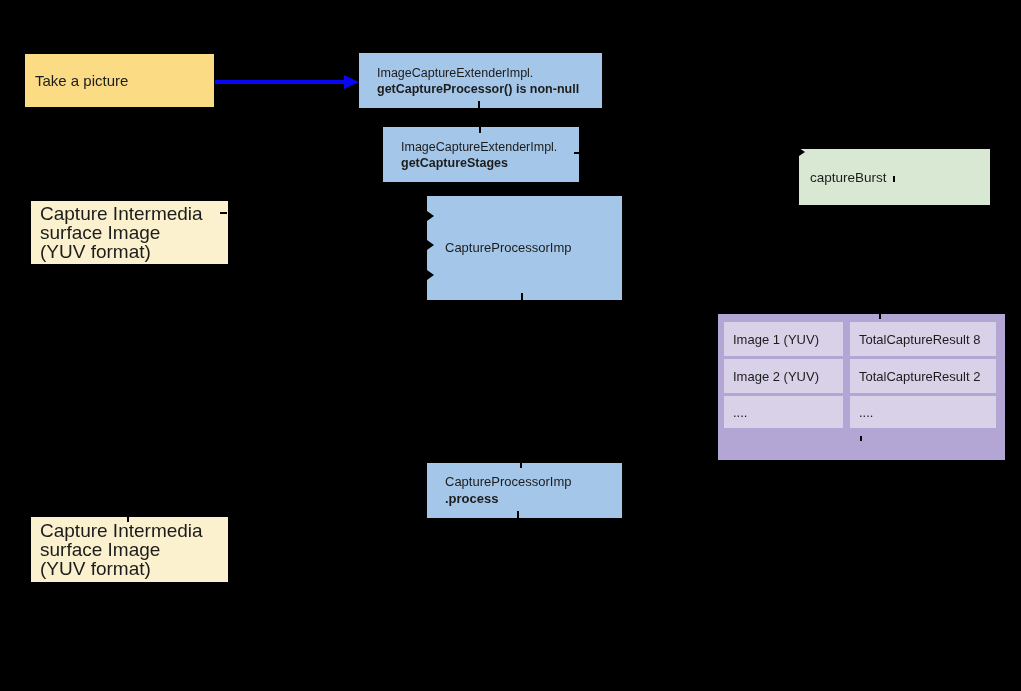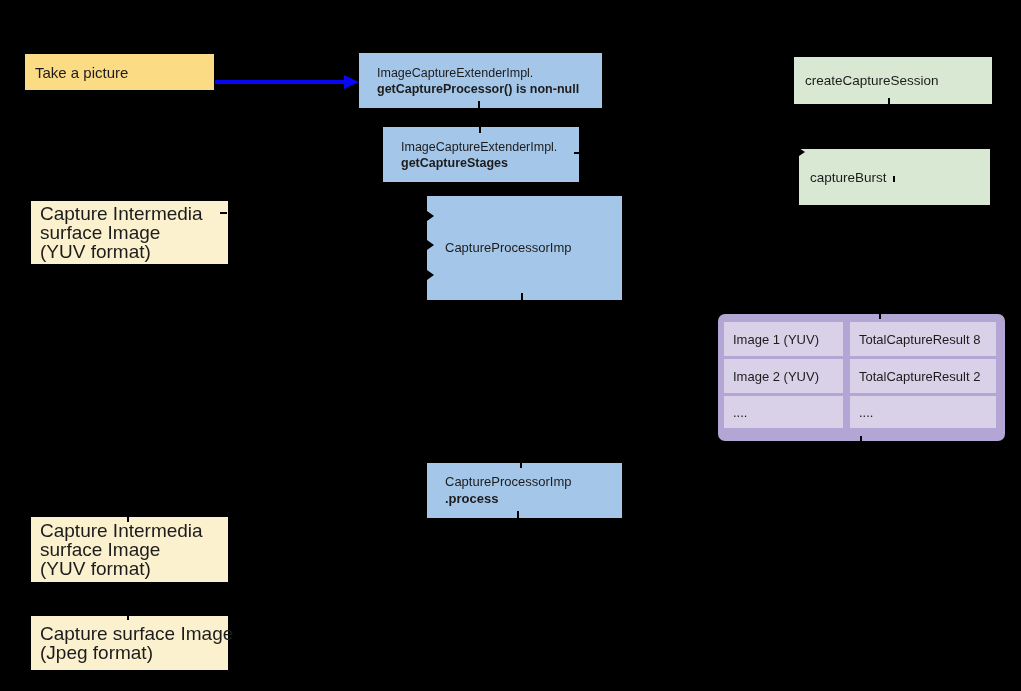--- a/index.html
+++ b/index.html
@@ -53,79 +53,72 @@
   .tick{position:absolute;background:#000;}
   .stub-arrow{position:absolute;width:0;height:0;
     border-top:5px solid transparent;border-bottom:5px solid transparent;
     border-left:7px solid #000;}
 </style>
 </head>
 <body>
 
 <div class="canvas">
 
-  <div class="box gold" style="left:25px;top:54px;width:189px;height:36px;">
+  <div class="box gold" style="left:25px;top:54px;width:189px;height:53px;">
     <span>Take a picture</span>
   </div>
 
   <div class="arrow-line" style="left:215px;top:80px;width:130px;height:4px;"></div>
   <div class="arrow-head" style="left:344px;top:75px;"></div>
 
   <div class="box blue" style="left:359px;top:53px;width:243px;height:55px;">
     <span>ImageCaptureExtenderImpl.</span>
     <span class="b">getCaptureProcessor() is non-null</span>
   </div>
 
   <div class="box blue" style="left:383px;top:127px;width:196px;height:55px;">
     <span>ImageCaptureExtenderImpl.</span>
     <span class="b">getCaptureStages</span>
   </div>
 
-  <div class="box green" style="left:794px;top:57px;width:198px;height:47px;">
-    <span>createCaptureSession</span>
-  </div>
 
   <div class="box green" style="left:799px;top:126px;width:191px;height:56px;margin-top:23px;">
     <span>captureBurst</span>
   </div>
 
   <div class="box cream" style="left:31px;top:201px;width:197px;height:63px;">
     <span>Capture Intermedia</span>
     <span>surface Image</span>
     <span>(YUV format)</span>
   </div>
 
   <div class="box blue" style="left:427px;top:196px;width:195px;height:104px;font-size:13px;">
     <span>CaptureProcessorImp</span>
   </div>
 
-  <div class="ptable" style="left:718px;top:314px;width:287px;height:127px;border-radius:7px;">
+  <div class="ptable" style="left:718px;top:314px;width:287px;height:146px;">
     <div class="pcell">Image 1 (YUV)</div>
     <div class="pcell">TotalCaptureResult 8</div>
     <div class="pcell">Image 2 (YUV)</div>
     <div class="pcell">TotalCaptureResult 2</div>
     <div class="pcell">....</div>
     <div class="pcell">....</div>
   </div>
 
   <div class="box blue" style="left:427px;top:463px;width:195px;height:55px;font-size:13px;line-height:16.5px;">
     <span>CaptureProcessorImp</span>
     <span class="b">.process</span>
   </div>
 
   <div class="box cream" style="left:31px;top:517px;width:197px;height:65px;">
     <span>Capture Intermedia</span>
     <span>surface Image</span>
     <span>(YUV format)</span>
   </div>
 
-  <div class="box cream" style="left:31px;top:616px;width:197px;height:54px;">
-    <span>Capture surface Image</span>
-    <span>(Jpeg format)</span>
-  </div>
 
   <div>
     <div class="tick" style="left:478px;top:101px;width:2px;height:7px;"></div>
     <div class="tick" style="left:479px;top:127px;width:2px;height:6px;"></div>
     <div class="tick" style="left:574px;top:152px;width:5px;height:2px;"></div>
     <div class="stub-arrow" style="left:427px;top:211px;"></div>
     <div class="stub-arrow" style="left:427px;top:240px;"></div>
     <div class="stub-arrow" style="left:427px;top:270px;"></div>
     <div class="tick" style="left:521px;top:293px;width:2px;height:7px;"></div>
     <div class="tick" style="left:888px;top:98px;width:2px;height:6px;"></div>

